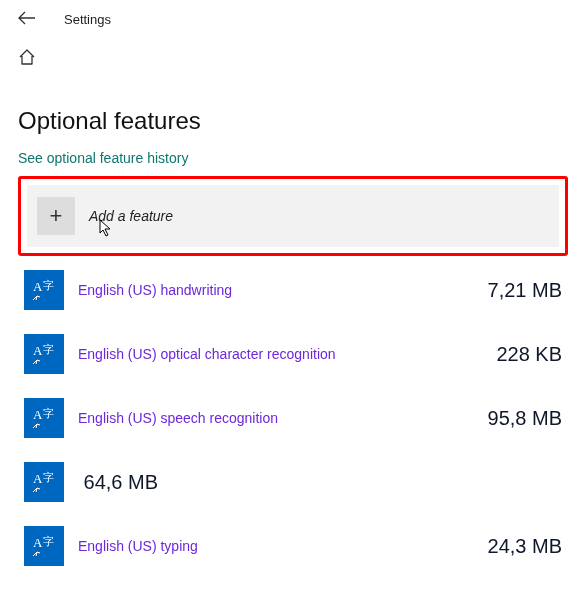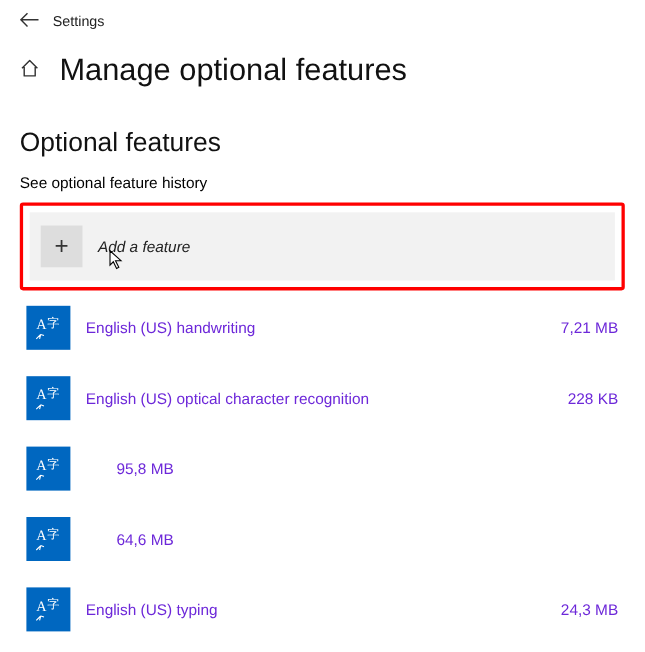--- a/index.html
+++ b/index.html
@@ -11,21 +11,21 @@
       font-family: "Segoe UI", -apple-system, sans-serif;
       background: #fff;
       width: 586px;
       height: 593px;
       overflow: hidden;
     }
     .header {
       display: flex;
       align-items: center;
       padding: 10px 18px 6px 18px;
-      gap: 12px;
+      gap: 28px;
     }
     .back-btn {
       font-size: 18px;
       color: #333;
       cursor: pointer;
       line-height: 1;
     }
     .app-title {
       font-size: 13px;
       color: #222;
@@ -48,21 +48,21 @@
     .section {
       padding: 18px 18px 0 18px;
     }
     .section-title {
       font-size: 24px;
       font-weight: 400;
       color: #111;
       margin-bottom: 14px;
     }
     .link {
-      color: #000000;
+      color: #0f766e;
       font-size: 14px;
       cursor: pointer;
       display: inline-block;
       margin-bottom: 10px;
     }
     .highlight-box {
       border: 3px solid #ff0000;
       border-radius: 3px;
       padding: 6px;
       margin-bottom: 14px;
@@ -123,22 +123,22 @@
       margin-right: 14px;
       position: relative;
       flex-shrink: 0;
     }
     .feature-label {
       flex: 1;
       font-size: 14px;
       color: #6d28d9;
     }
     .feature-size {
-      font-size: 14px;
-      color: #6d28d9;
+      font-size: 20px;
+      color: #0f172a;
       text-align: right;
       min-width: 80px;
     }
   </style>
 </head>
 <body>
 
 <div class="header">
   <span class="back-btn">
     <svg width="18" height="14" viewBox="0 0 18 14">
@@ -147,21 +147,20 @@
   </span>
   <span class="app-title">Settings</span>
 </div>
 
 <div class="page-title-row">
   <span class="home-icon">
     <svg width="18" height="18" viewBox="0 0 18 18">
       <path d="M2 9 L9 2 L16 9 M4 8 V16 H14 V8" stroke="#333" stroke-width="1.3" fill="none" stroke-linejoin="round"></path>
     </svg>
   </span>
-  <h1 class="page-title">Manage optional features</h1>
 </div>
 
 <div class="section">
   <h2 class="section-title">Optional features</h2>
   <a class="link">See optional feature history</a>
 
   <div class="highlight-box">
     <div class="add-feature">
       <div class="add-icon">+</div>
       <span class="add-feature-label">Add a feature</span>
@@ -197,20 +196,21 @@
     </div>
 
     <div class="feature-item">
       <div class="feature-icon">
         <svg width="28" height="28" viewBox="0 0 28 28">
           <text x="3" y="15" font-size="13" fill="#fff" font-family="Segoe UI">A</text>
           <text x="13" y="13" font-size="11" fill="#fff" font-family="sans-serif">字</text>
           <path d="M3 24 L7 20 M7 20 L6 24 M7 20 L10 21" stroke="#fff" stroke-width="1" fill="none"></path>
         </svg>
       </div>
+      <span class="feature-label">English (US) speech recognition</span>
       <span class="feature-size">95,8 MB</span>
     </div>
 
     <div class="feature-item">
       <div class="feature-icon">
         <svg width="28" height="28" viewBox="0 0 28 28">
           <text x="3" y="15" font-size="13" fill="#fff" font-family="Segoe UI">A</text>
           <text x="13" y="13" font-size="11" fill="#fff" font-family="sans-serif">字</text>
           <path d="M3 24 L7 20 M7 20 L6 24 M7 20 L10 21" stroke="#fff" stroke-width="1" fill="none"></path>
         </svg>

